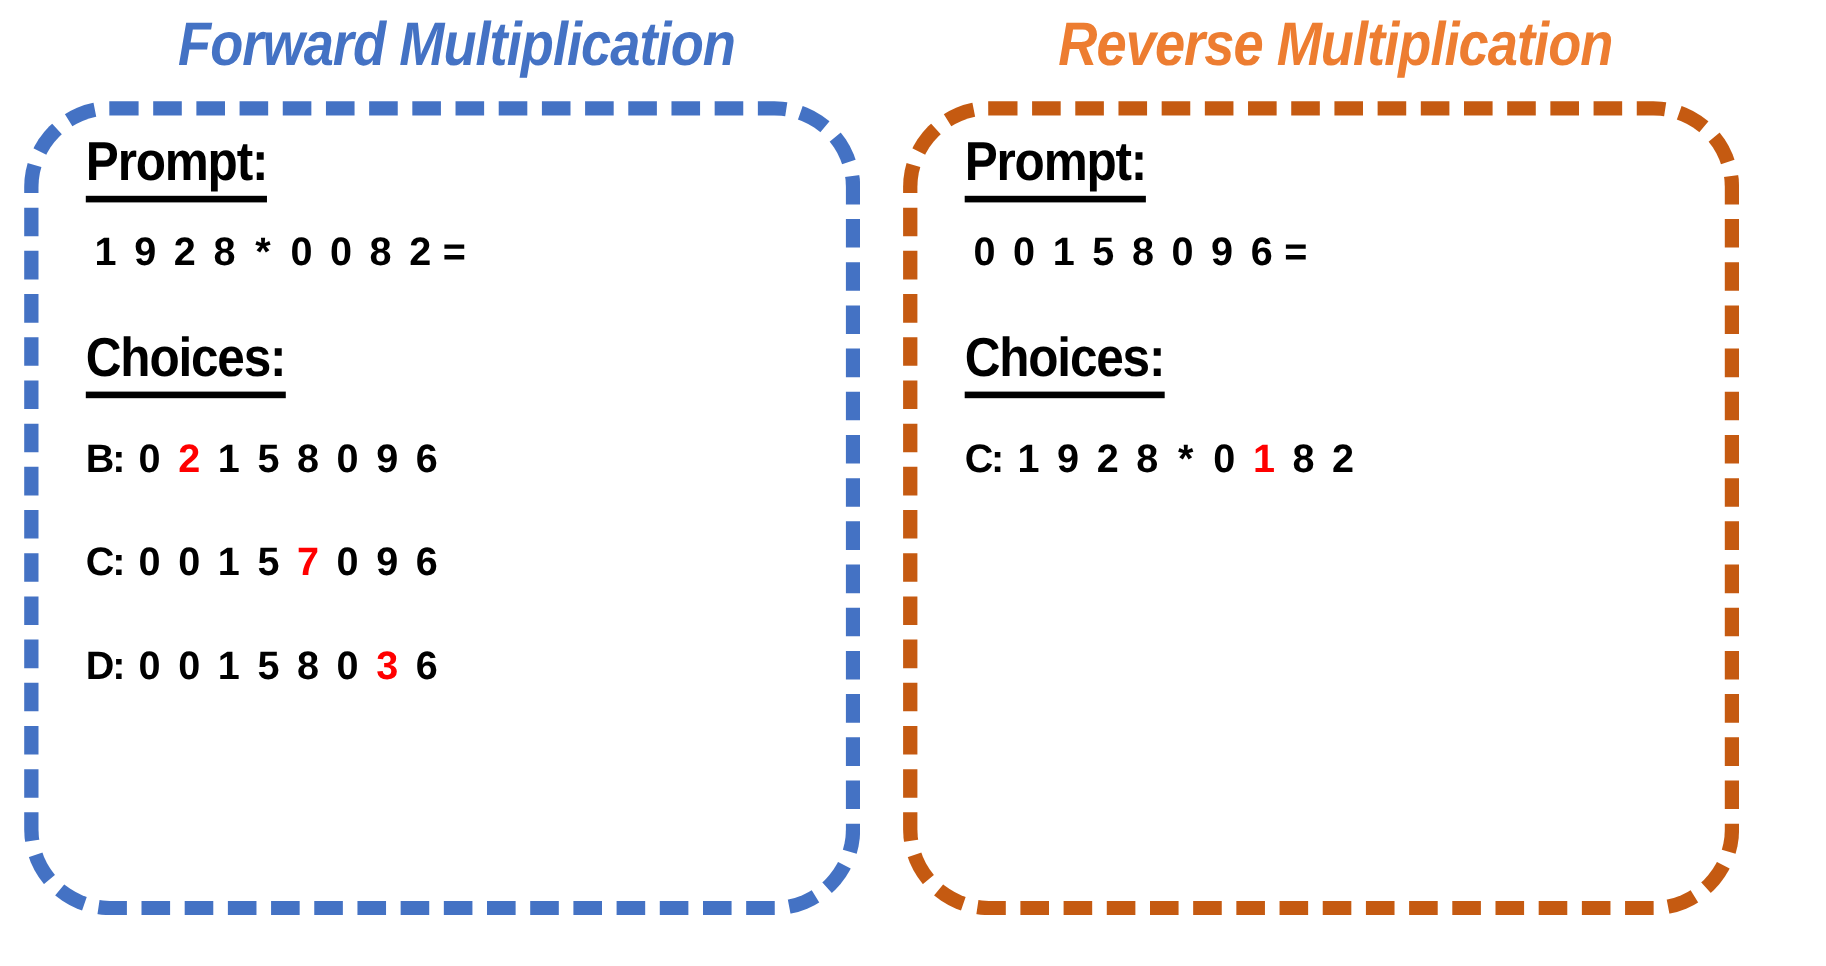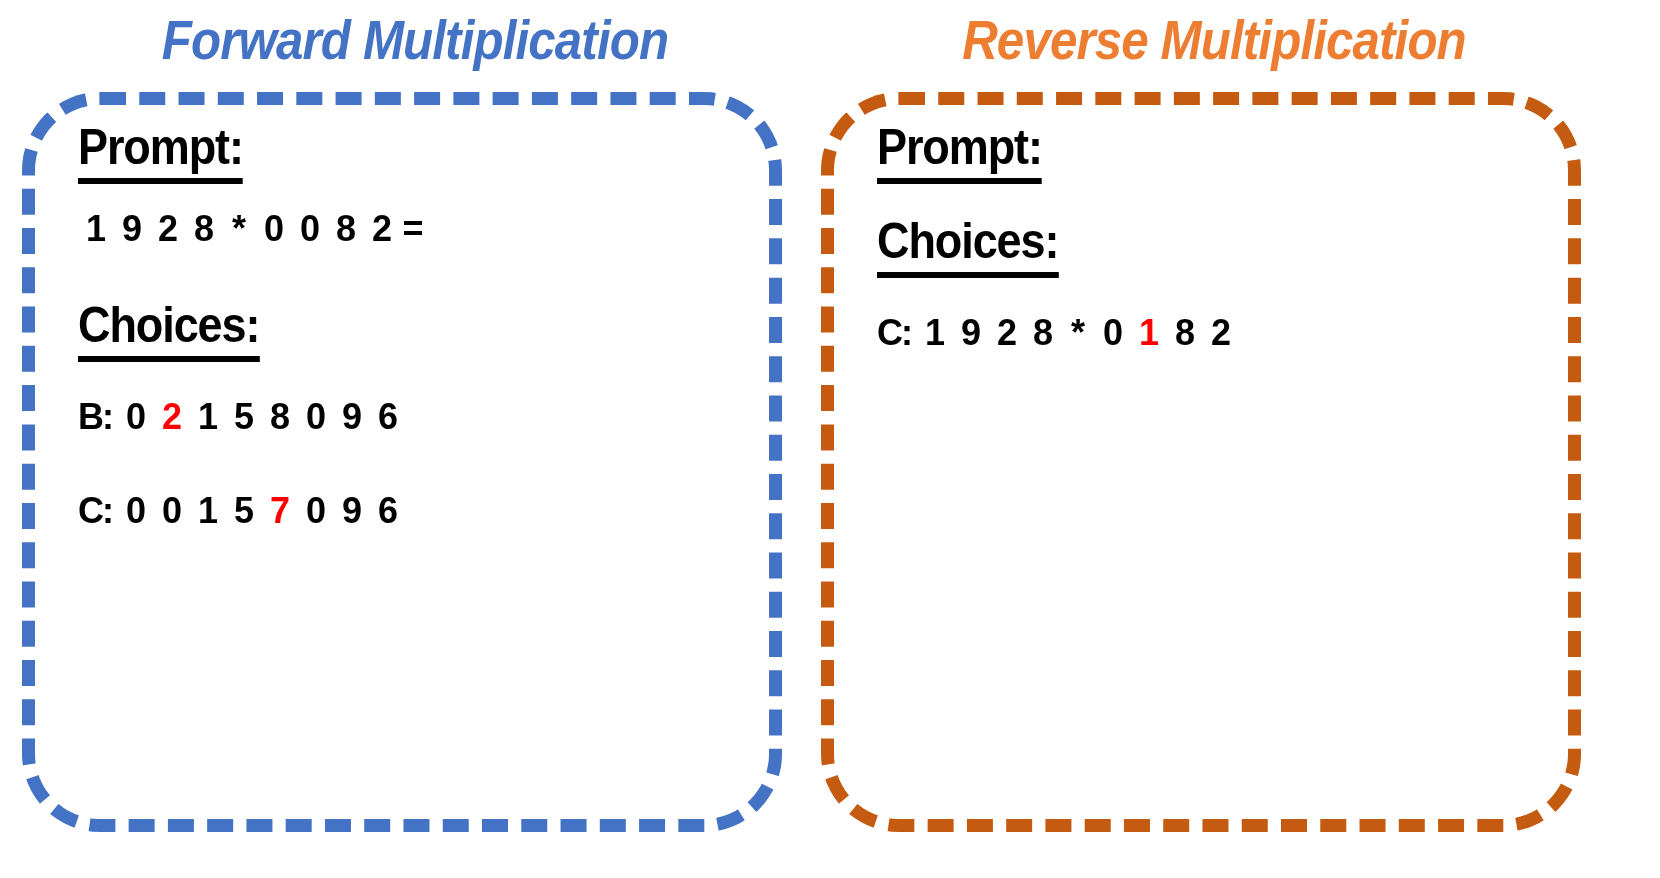--- a/index.html
+++ b/index.html
@@ -138,33 +138,37 @@
 
 
       <div class="seq-row choice-row">
         <span class="ch label c-black">B:</span><span><span class="ch c-black">0</span><span class="ch c-red">2</span><span class="ch c-black">1</span><span class="ch c-black">5</span><span class="ch c-black">8</span><span class="ch c-black">0</span><span class="ch c-black">9</span><span class="ch c-black">6</span></span>
       </div>
 
       <div class="seq-row choice-row">
         <span class="ch label c-black">C:</span><span><span class="ch c-black">0</span><span class="ch c-black">0</span><span class="ch c-black">1</span><span class="ch c-black">5</span><span class="ch c-red">7</span><span class="ch c-black">0</span><span class="ch c-black">9</span><span class="ch c-black">6</span></span>
       </div>
 
+      <div class="seq-row choice-row">
+        <span class="ch label c-black">D:</span><span><span class="ch c-black">0</span><span class="ch c-black">0</span><span class="ch c-black">1</span><span class="ch c-black">5</span><span class="ch c-black">8</span><span class="ch c-black">0</span><span class="ch c-red">3</span><span class="ch c-black">6</span></span>
+      </div>
 
     </div>
   </div>
 
   <div class="panel-wrap right">
     <div class="panel-title">Reverse Multiplication</div>
     <div class="panel-box"></div>
     <div class="panel-body">
 
       <div class="head-row">
         <span class="section-head">Prompt:</span>
       </div>
 
+      <div class="seq-row prompt-row"><span class="ch c-black">0</span><span class="ch c-black">0</span><span class="ch c-black">1</span><span class="ch c-black">5</span><span class="ch c-black">8</span><span class="ch c-black">0</span><span class="ch c-black">9</span><span class="ch c-black">6</span><span class="ch c-black eq">=</span></div>
 
       <div class="head-row choices-head">
         <span class="section-head">Choices:</span>
       </div>
 
 
 
       <div class="seq-row choice-row">
         <span class="ch label c-black">C:</span><span><span class="ch c-black">1</span><span class="ch c-black">9</span><span class="ch c-black">2</span><span class="ch c-black">8</span><span class="ch c-black sym">*</span><span class="ch c-black">0</span><span class="ch c-red">1</span><span class="ch c-black">8</span><span class="ch c-black">2</span></span>
       </div>

